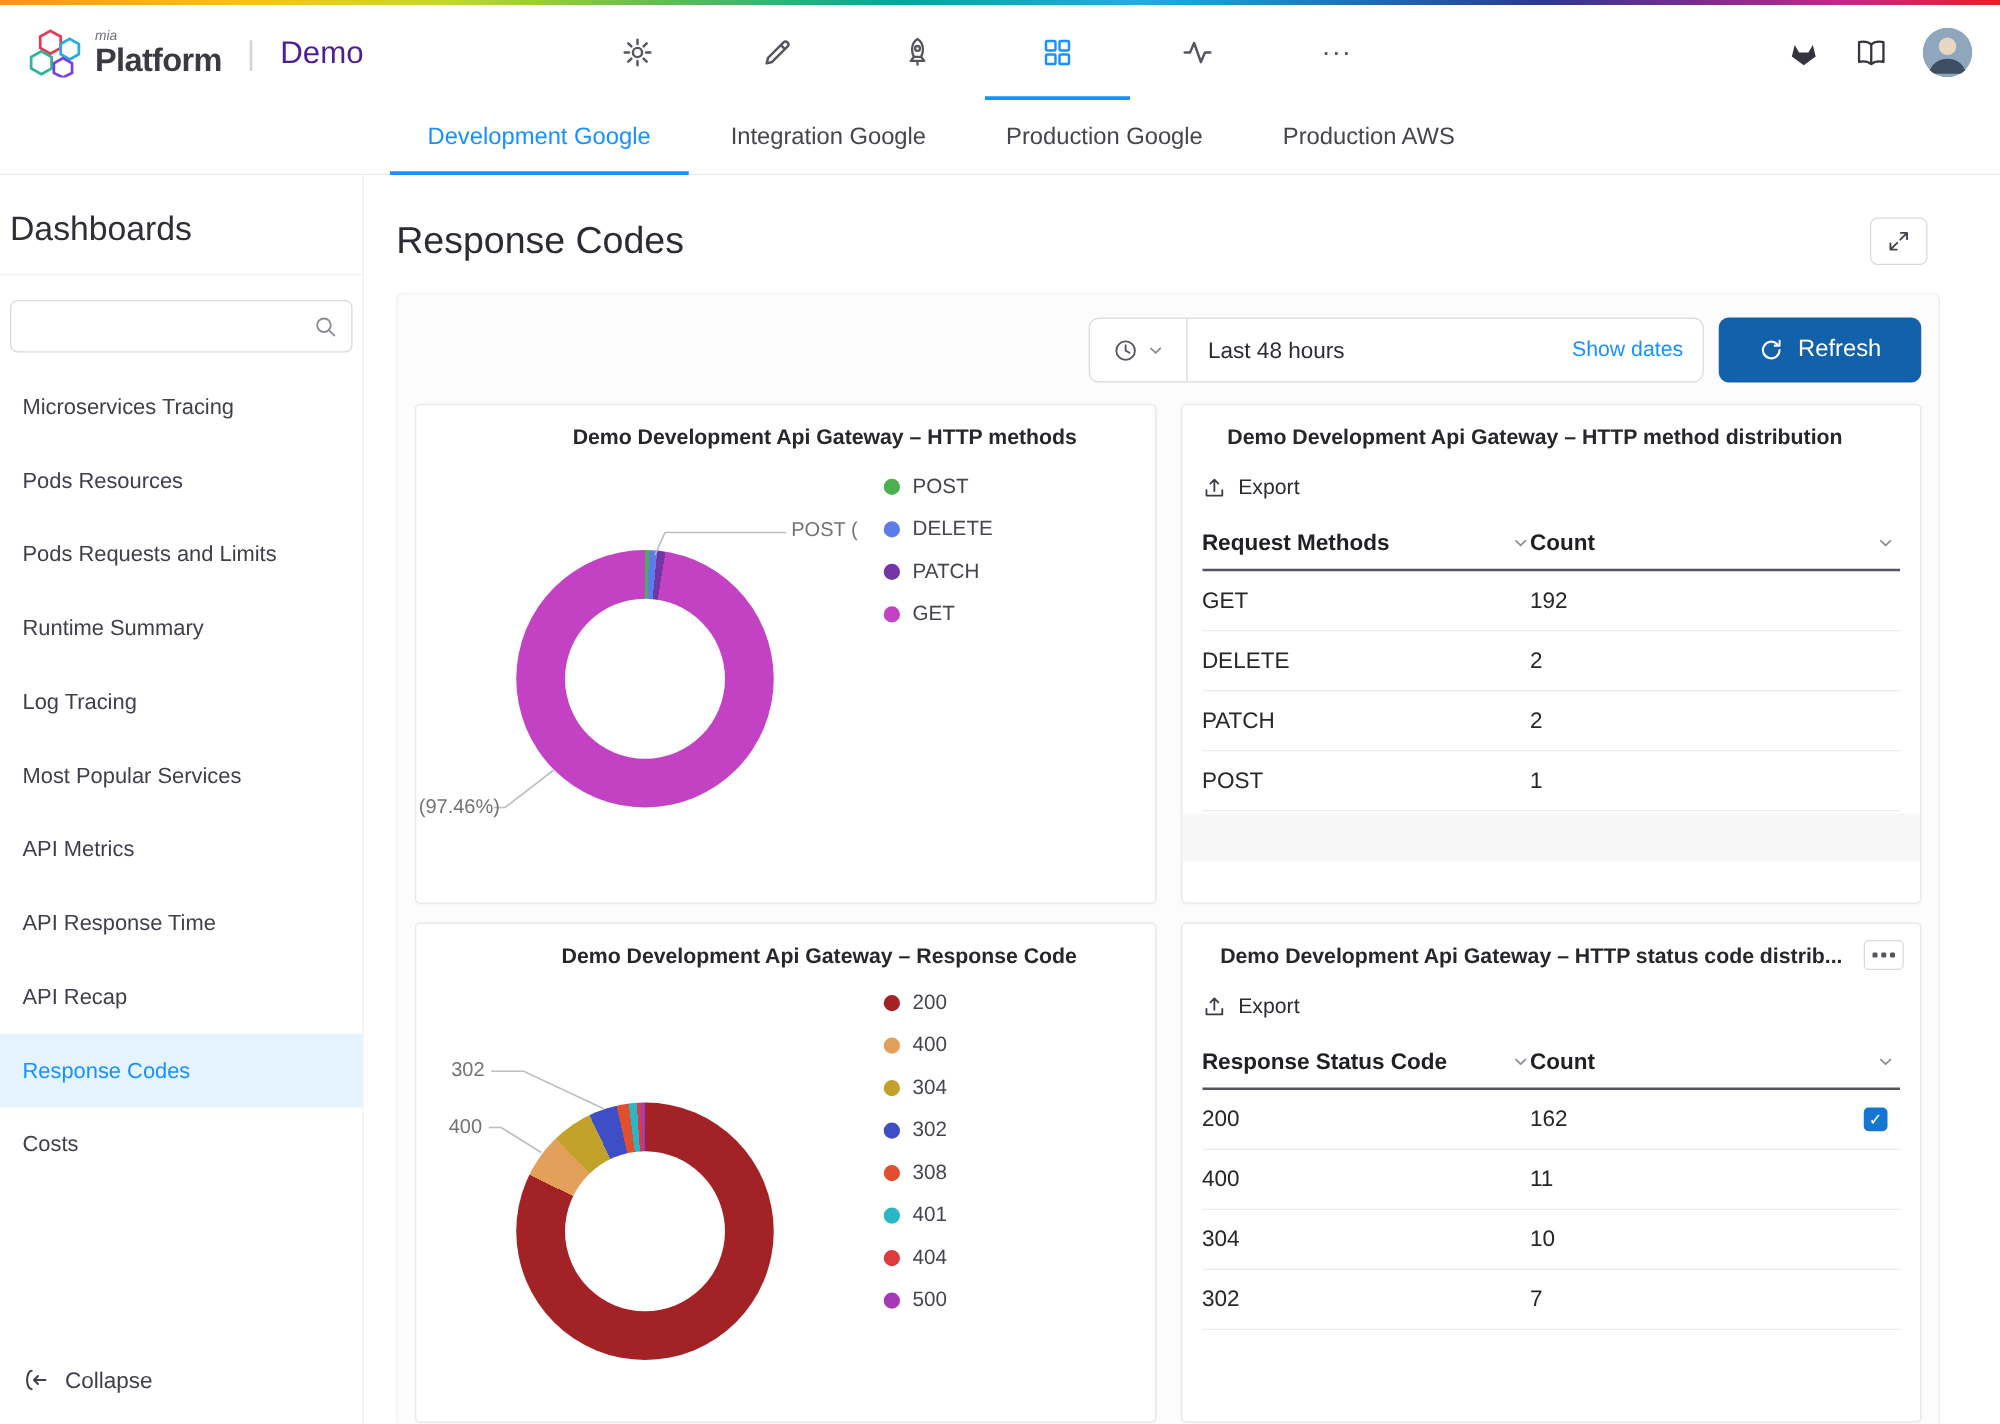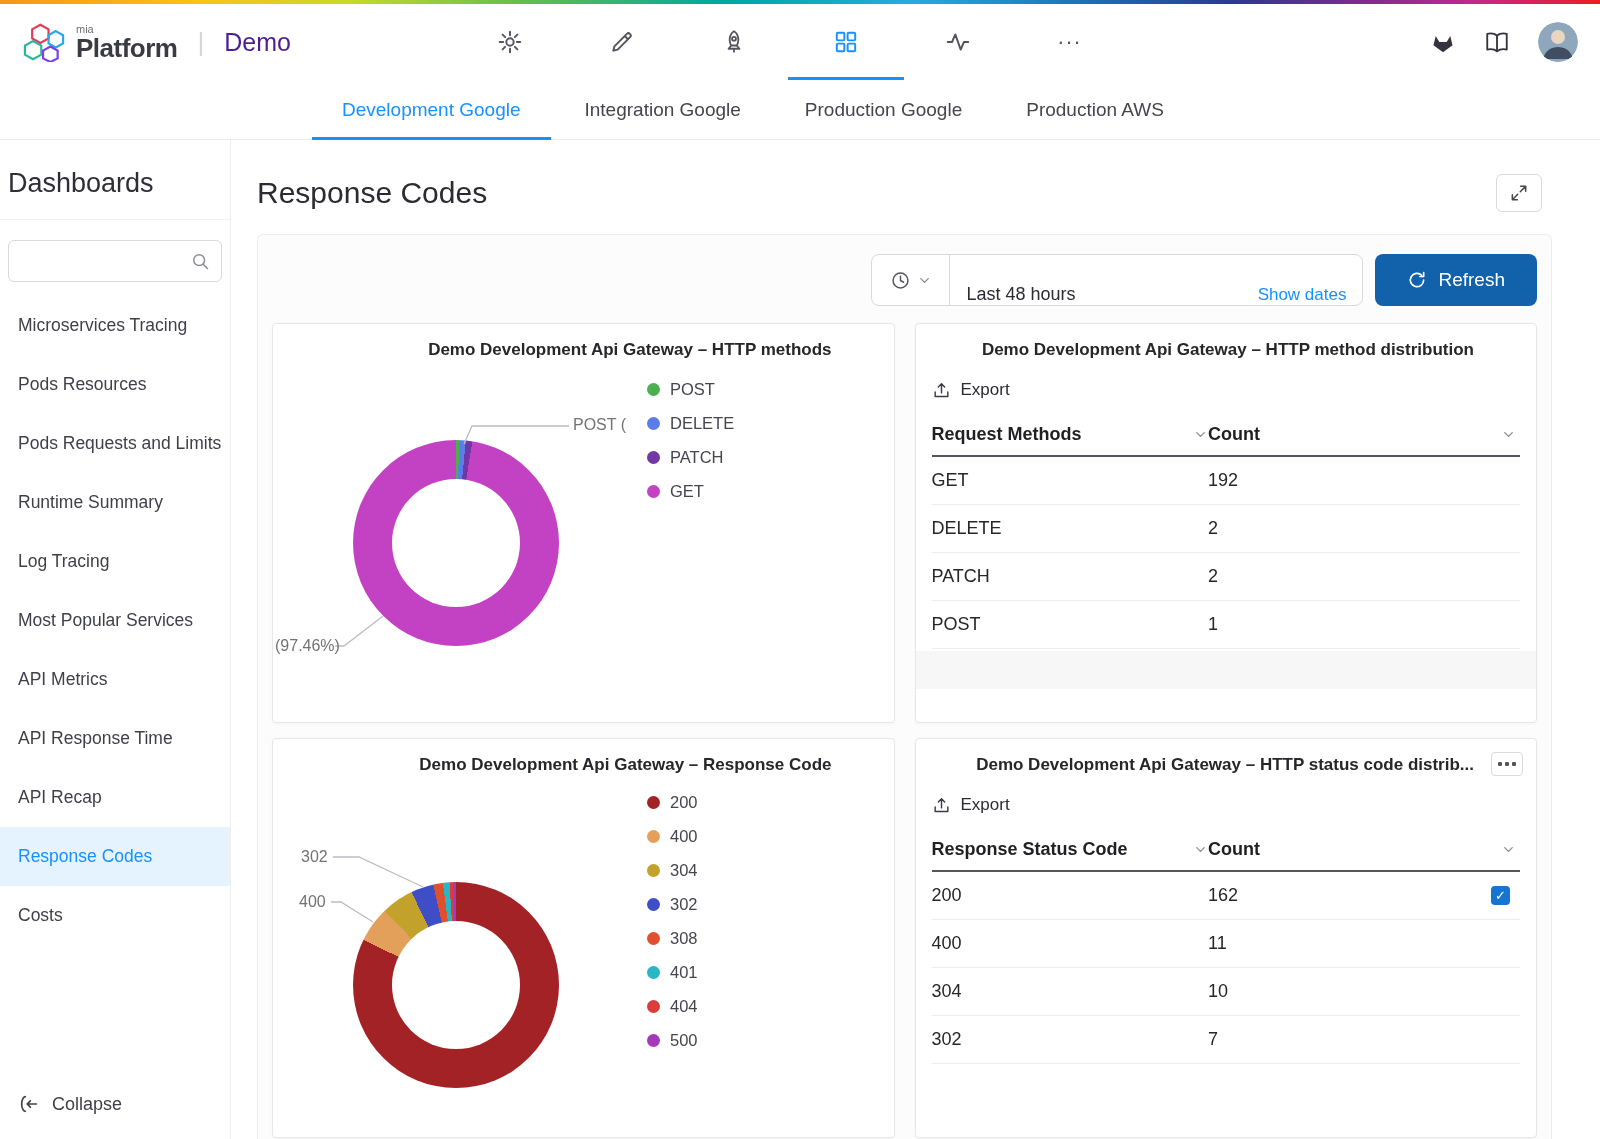--- a/index.html
+++ b/index.html
@@ -8,21 +8,21 @@
 
   .rainbow { height:4px;
     background:linear-gradient(90deg,#f7941e 0%,#fdc113 12%,#c6d92d 22%,#6abf4b 32%,
       #00a79d 45%,#27aae1 57%,#1b75bc 67%,#2b3990 77%,#7c2b90 85%,#c02a8a 92%,#ed1c24 100%); }
 
   
   .topbar { height:76px; display:flex; align-items:center; padding:0 22px; position:relative; background:#fff; }
   .brand { display:flex; align-items:center; gap:10px; }
   .logo-svg { width:44px; height:40px; }
   .brand-text { display:flex; flex-direction:column; line-height:1; }
-  .brand-mia { font-size:11px; color:#6f6f78; margin-bottom:0; }
+  .brand-mia { font-size:11px; color:#6f6f78; margin-bottom:0;font-style:italic; }
   .brand-name { font-size:26px; color:#3a3a42; font-weight:700; letter-spacing:-0.5px; }
   .top-divider { color:#d4d4da; font-size:26px; margin:0 20px; font-weight:300; }
   .project-name { font-size:25px; color:#4c1d95; }
   .topnav { position:absolute; left:480px; width:620px; top:0; bottom:0;
     display:flex; justify-content:space-between; align-items:center; }
   .nav-item { width:60px; height:76px; display:flex; align-items:center; justify-content:center;
     position:relative; color:#55555e; cursor:pointer; }
   .nav-item.active { color:#1890ff; }
   .nav-item.active::after { content:""; position:absolute; left:-28px; right:-28px; bottom:0;
     height:3px; background:#1890ff; }
@@ -36,21 +36,21 @@
   .envtabs { height:60px; border-bottom:1px solid #ebebeb; display:flex; align-items:stretch;
     padding-left:338px; gap:56px; background:#fff; }
   .envtab { display:flex; align-items:center; font-size:19px; color:#45454e; position:relative;
     padding:0 4px; cursor:pointer; white-space:nowrap; }
   .envtab.active { color:#1890ff; }
   .envtab.active::after { content:""; position:absolute; left:-26px; right:-26px; bottom:-1px;
     height:3px; background:#1890ff; }
 
   
   .layout { display:flex; height:999px; }
-  .sidebar { width:231px; border-right:1px solid #efefef; position:relative; flex-shrink:0; background:#fff; }
+  .sidebar { width:291px; border-right:1px solid #efefef; position:relative; flex-shrink:0; background:#fff; }
   .sidebar-title { font-size:27px; font-weight:500; color:#2e2e36; padding:28px 8px 20px; border-bottom:1px solid #f2f2f2; }
   .search-wrap { margin:20px 8px 0; position:relative; }
   .search-input { width:100%; height:42px; border:1px solid #d9d9d9; border-radius:6px;
     padding:0 40px 0 12px; font-size:16px; outline:none; font-family:inherit; }
   .search-icon { position:absolute; right:12px; top:11px; width:20px; height:20px; color:#8c8c96; }
   .nav-list { list-style:none; margin-top:14px; }
   .nav-list li { height:59px; display:flex; align-items:center; padding:0 8px 0 18px;
     font-size:17.5px; color:#3f3f49; cursor:pointer; }
   .nav-list li.active { background:#e4f3fd; color:#1890ff; }
   .collapse-btn { position:absolute; left:18px; bottom:24px; display:flex; gap:12px; align-items:center;
@@ -67,21 +67,21 @@
   .panel { margin:0 48px 0 26px; border:1px solid #ececec; border-bottom:none; border-radius:6px 6px 0 0;
     background:#fcfcfc; flex:1; overflow:hidden; display:flex; flex-direction:column; }
 
   
   .toolbar { display:flex; justify-content:flex-end; align-items:center; gap:12px; padding:19px 14px 0; }
   .range-group { display:flex; height:52px; border:1px solid #d9d9d9; border-radius:8px; background:#fff; overflow:hidden; }
   .range-clock { width:78px; display:flex; align-items:center; justify-content:center; gap:6px;
     border-right:1px solid #d9d9d9; color:#55555e; cursor:pointer; }
   .range-clock svg.clock { width:21px; height:21px; }
   .range-clock svg.chev { width:15px; height:15px; color:#8c8c96; }
-  .range-main { width:412px; display:flex; align-items:flex-end; padding:0 16px; cursor:pointer; }
+  .range-main { width:412px; display:flex; align-items:center; padding:0 16px; cursor:pointer; }
   .range-label { font-size:18px; color:#2b2b33; }
   .show-dates { margin-left:auto; font-size:17px; color:#1890ff; cursor:pointer; }
   .refresh-btn { height:52px; padding:0 32px; background:#1261ab; border:none; border-radius:8px;
     color:#fff; font-size:19px; display:flex; align-items:center; gap:11px; cursor:pointer; font-family:inherit; }
   .refresh-btn svg { width:20px; height:20px; }
 
   
   .grid { display:grid; grid-template-columns:1fr 1fr; gap:15px 20px; padding:17px 14px 14px; }
   .card { background:#fff; border:1px solid #e7e7e7; border-radius:4px; box-shadow:0 1px 3px rgba(0,0,0,.04);
     padding:16px; position:relative; height:400px; }

